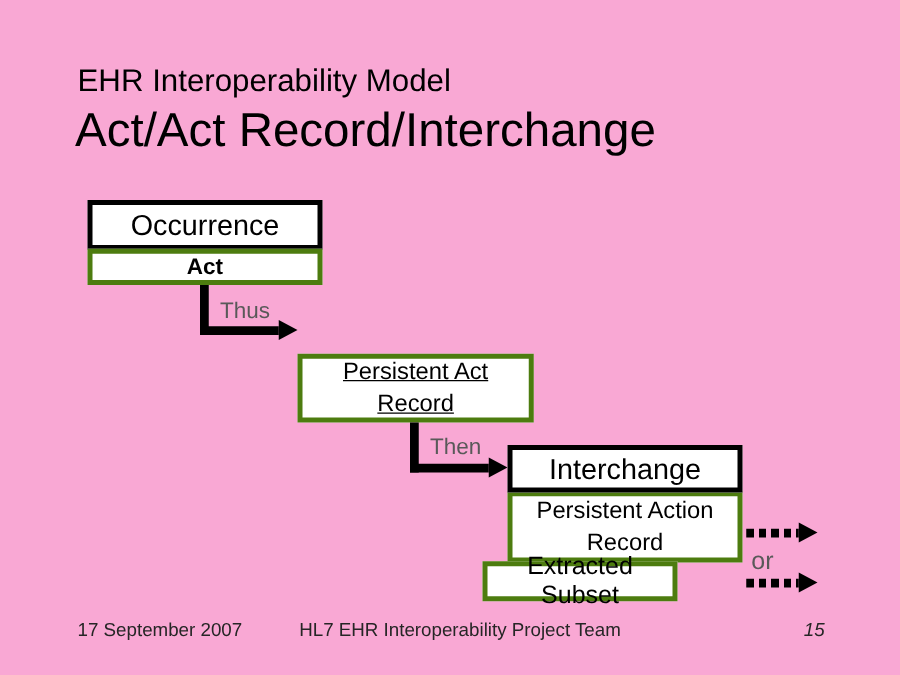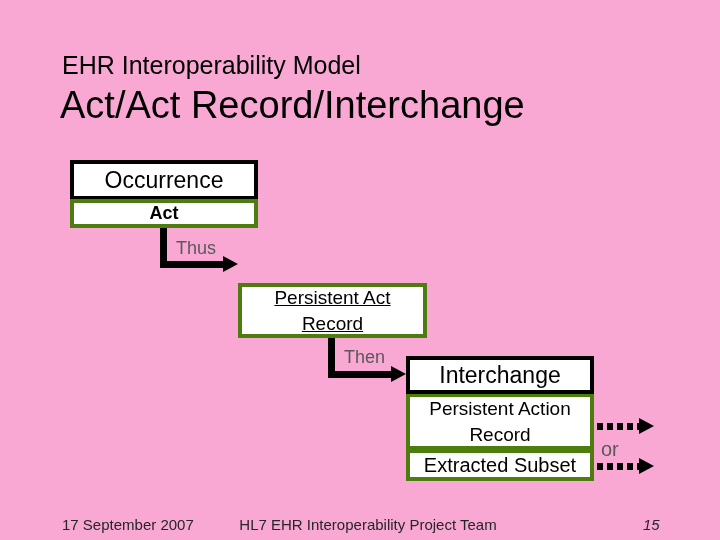--- a/index.html
+++ b/index.html
@@ -67,21 +67,20 @@
   .or-label {
     font-size: 20px;
     color: #595959;
     white-space: nowrap;
   }
 
   .footer-text {
     font-size: 15px;
     color: #262626;
     white-space: nowrap;
-    margin-top: 20px;
   }
   .footer-center {
     left: 16px; right: 0; top: 496px;
     text-align: center;
   }
 </style>
 </head>
 <body>
 
 <div class="slide">
@@ -109,21 +108,21 @@
   <div class="abs hbar" style="left:328px; top:371px; width:63px; height:7px;"></div>
   <div class="abs tri" style="left:391px; top:366px;"></div>
   <div class="abs conn-label" style="left:344px; top:347px;">Then</div>
 
   <div class="box thin box-record" style="left:406px; top:393px; width:188px; height:57px;">
     <span class="wrap170">Persistent Action Record</span>
   </div>
   <div class="box thick box-title" style="left:406px; top:356px; width:188px; height:38px;">
     <span>Interchange</span>
   </div>
-  <div class="box thin box-subset" style="left:406px; top:449px; width:188px; height:32px;">
+  <div class="box thin box-subset" style="left:386px; top:449px; width:156px; height:32px;">
     <span>Extracted Subset</span>
   </div>
 
   <div class="abs dotted" style="left:597px; top:423px; width:42px; height:7px;"></div>
   <div class="abs tri" style="left:639px; top:418px;"></div>
   <div class="abs or-label" style="left:601px; top:438px;">or</div>
   <div class="abs dotted" style="left:597px; top:463px; width:42px; height:7px;"></div>
   <div class="abs tri" style="left:639px; top:458px;"></div>
 
   <div class="abs footer-text" style="left:62px; top:496px;">17 September 2007</div>

